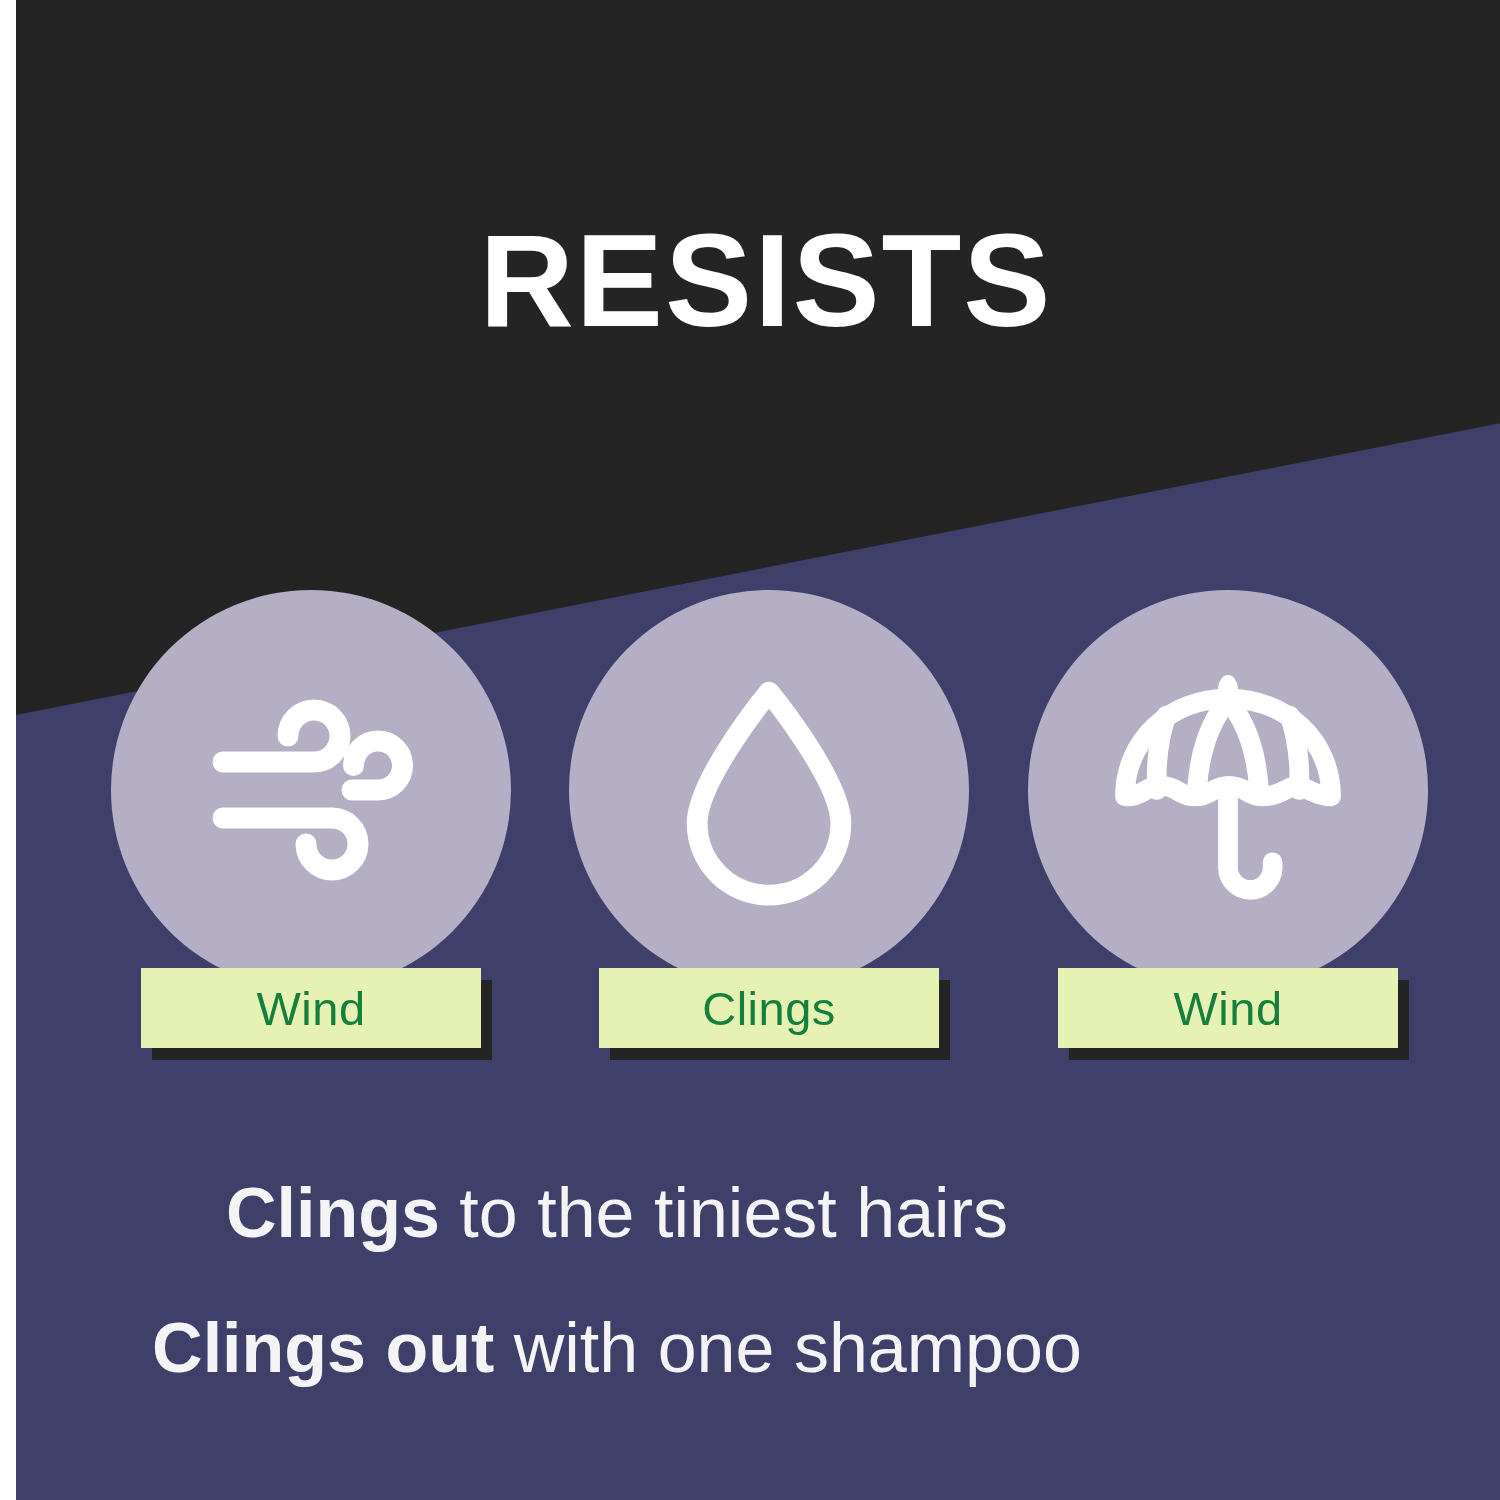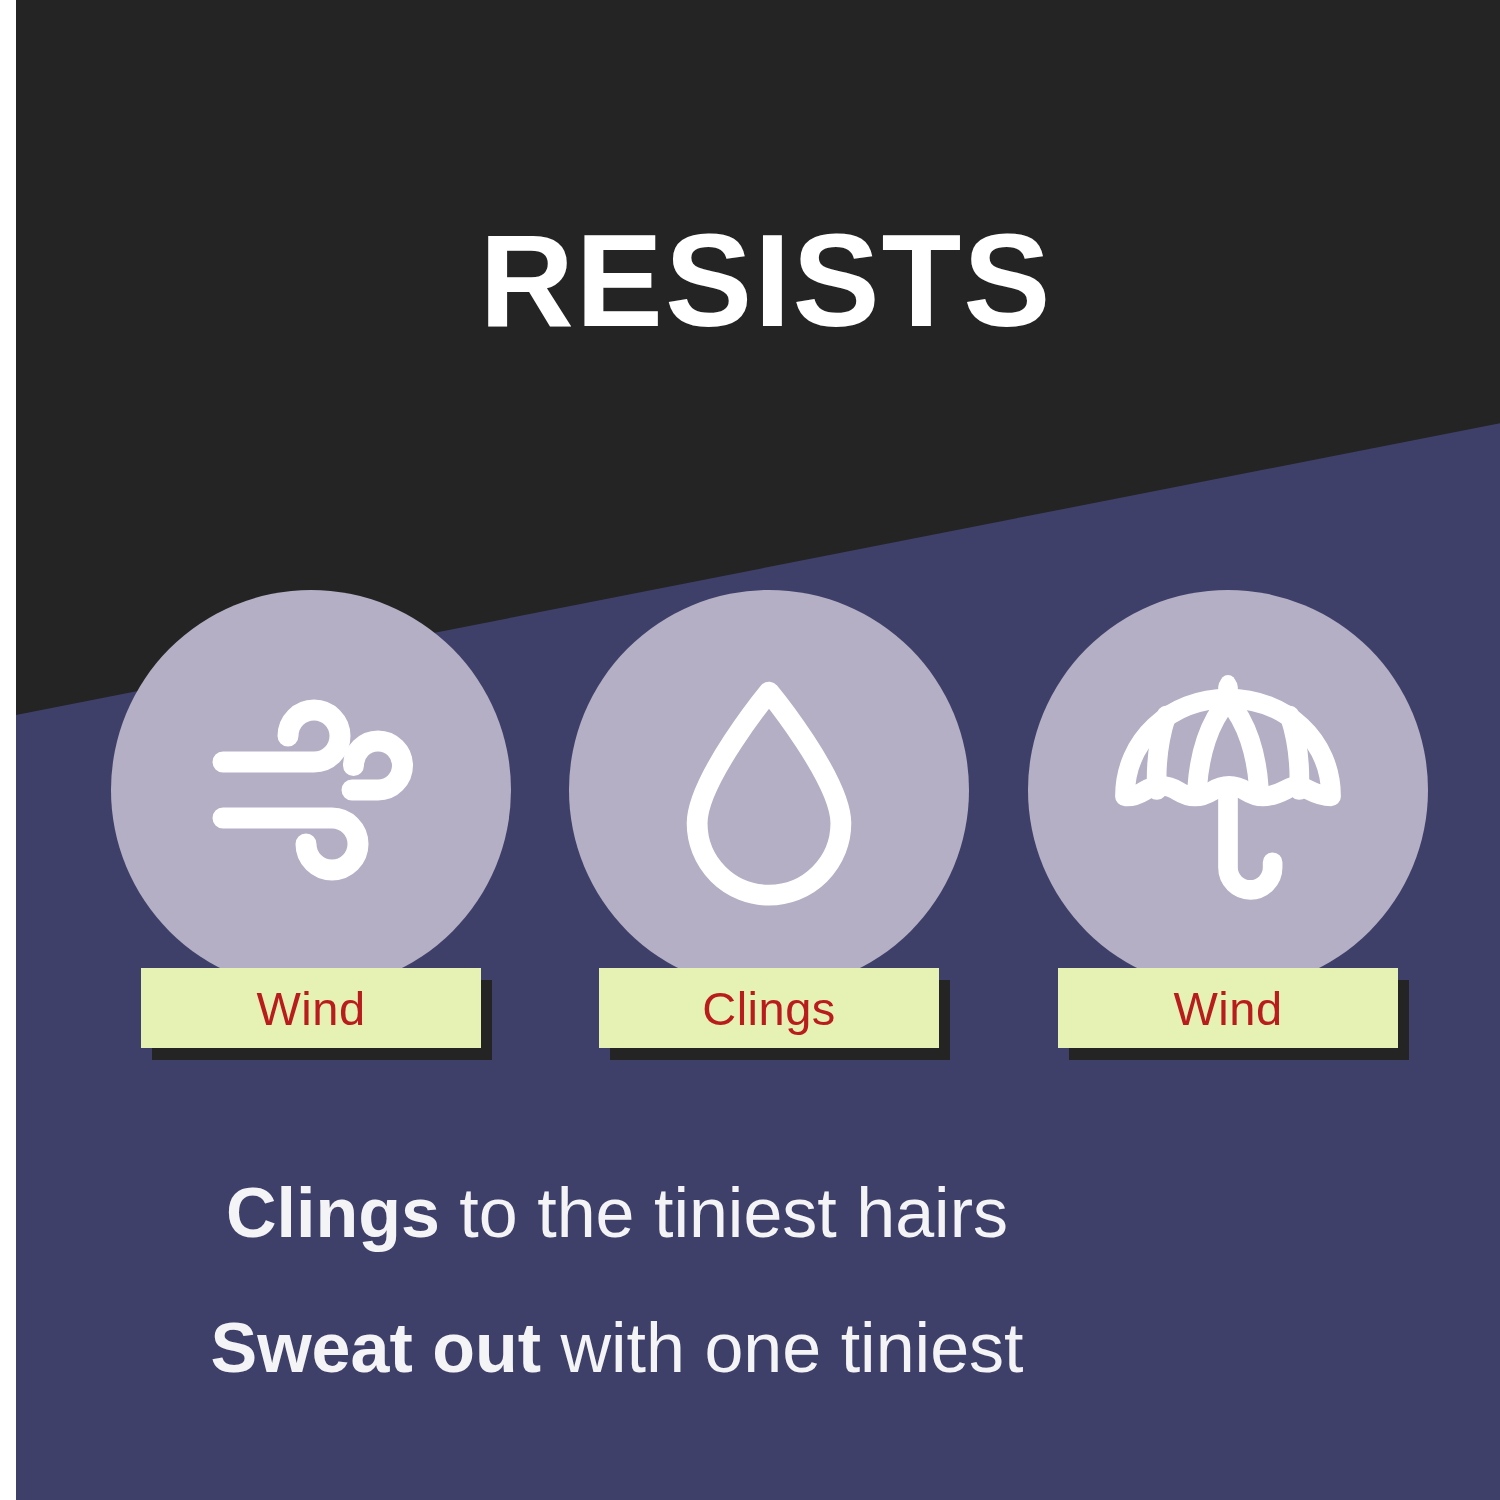--- a/index.html
+++ b/index.html
@@ -105,21 +105,21 @@
     left: 0;
     top: 0;
     width: 340px;
     height: 80px;
     background: #e6f2b4;
     display: flex;
     align-items: center;
     justify-content: center;
   }
   .badge-label {
-    color: #b91c1c;
+    color: #15803d;
     font-family: "Liberation Sans", sans-serif;
     font-weight: normal;
     font-size: 47px;
     letter-spacing: 0.5px;
     line-height: 1;
   }
 
   
   .tagline {
     position: absolute;
@@ -205,16 +205,16 @@
         </div>
       </div>
     </div>
 
   </div>
 
   <div class="tagline line1">
     <span class="strong">Clings</span><span class="light"> to the tiniest hairs</span>
   </div>
   <div class="tagline line2">
-    <span class="strong">Sweat out</span><span class="light"> with one tiniest</span>
+    <span class="strong">Clings out</span><span class="light"> with one shampoo</span>
   </div>
 
 </div>
 
 </body></html>

